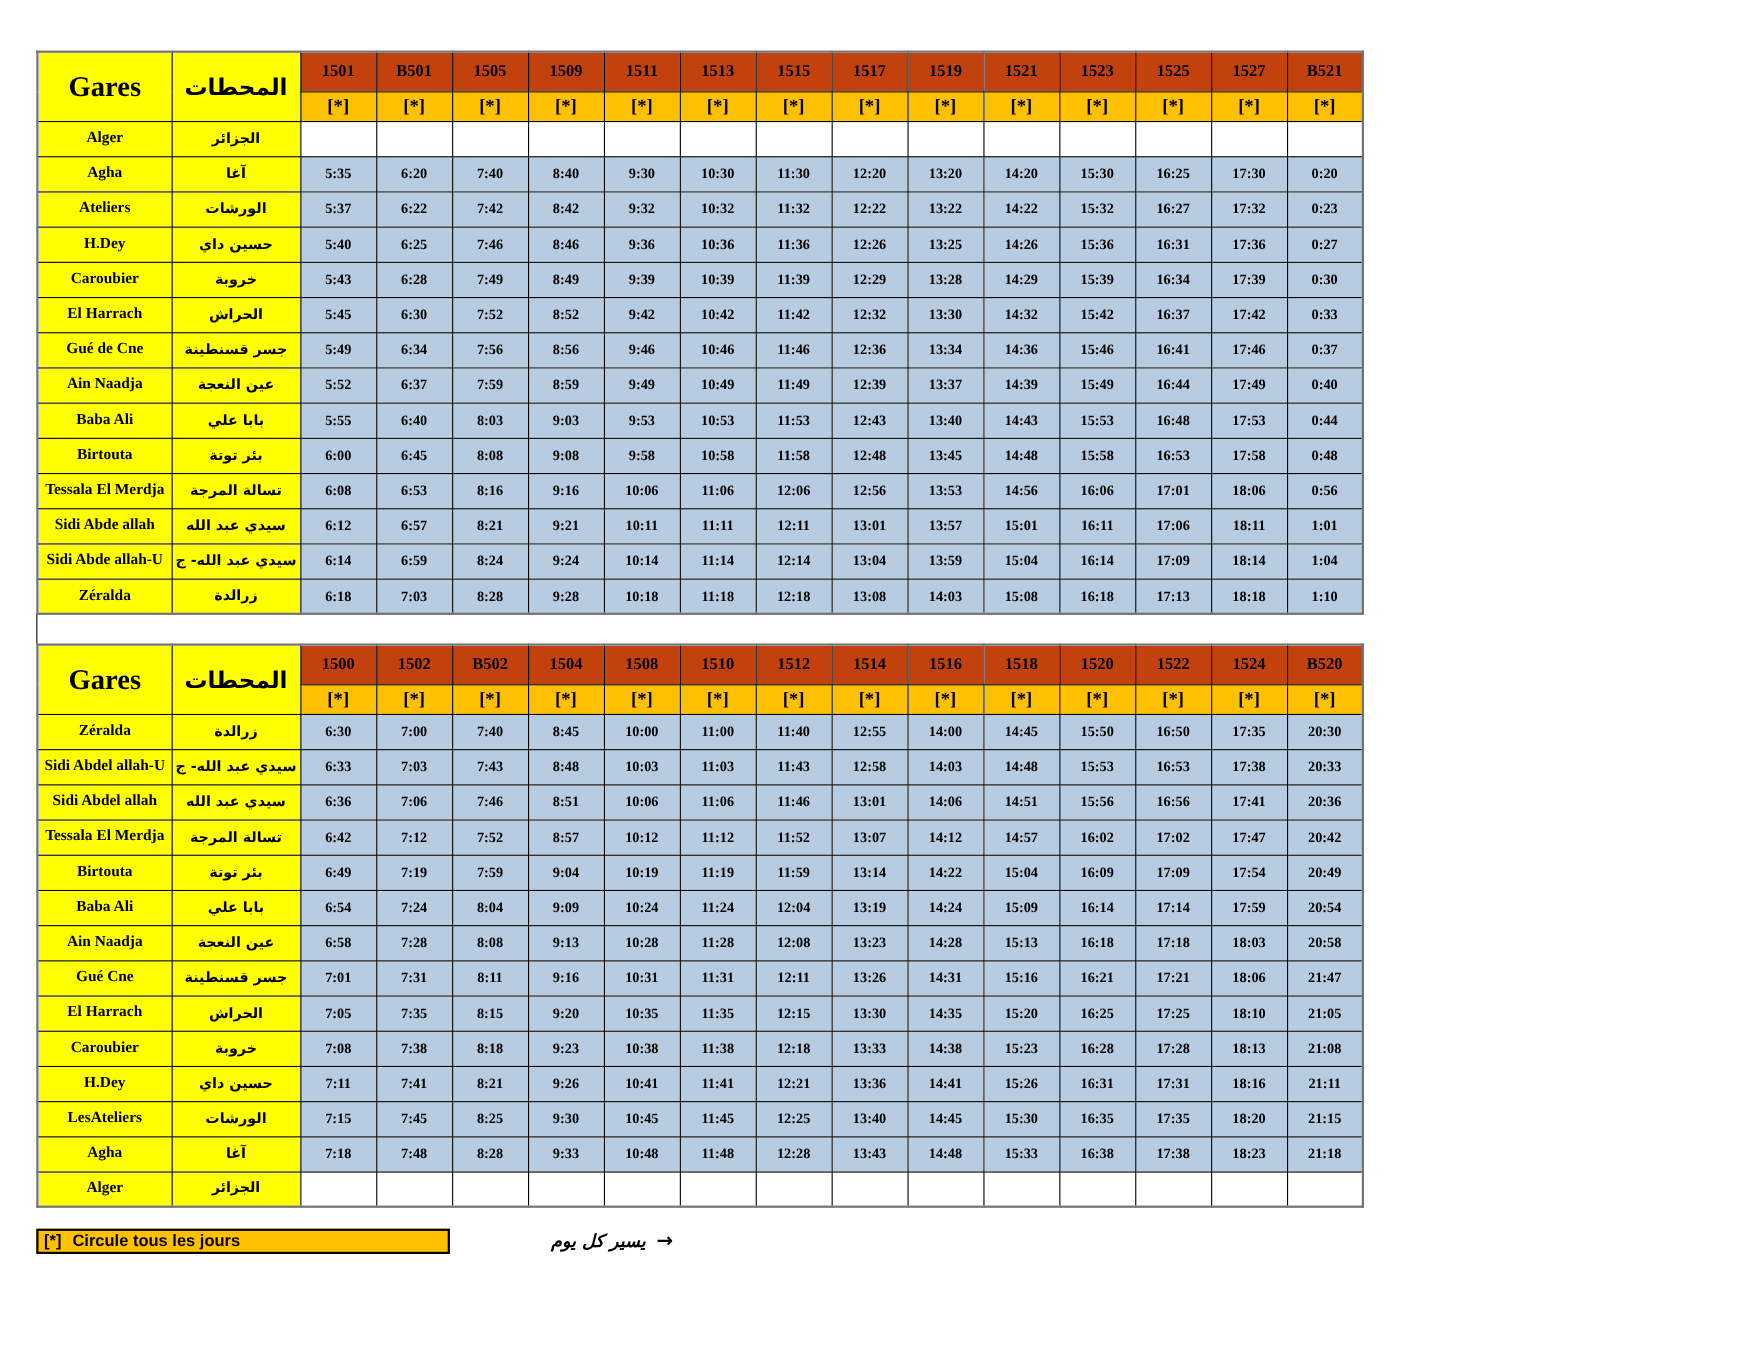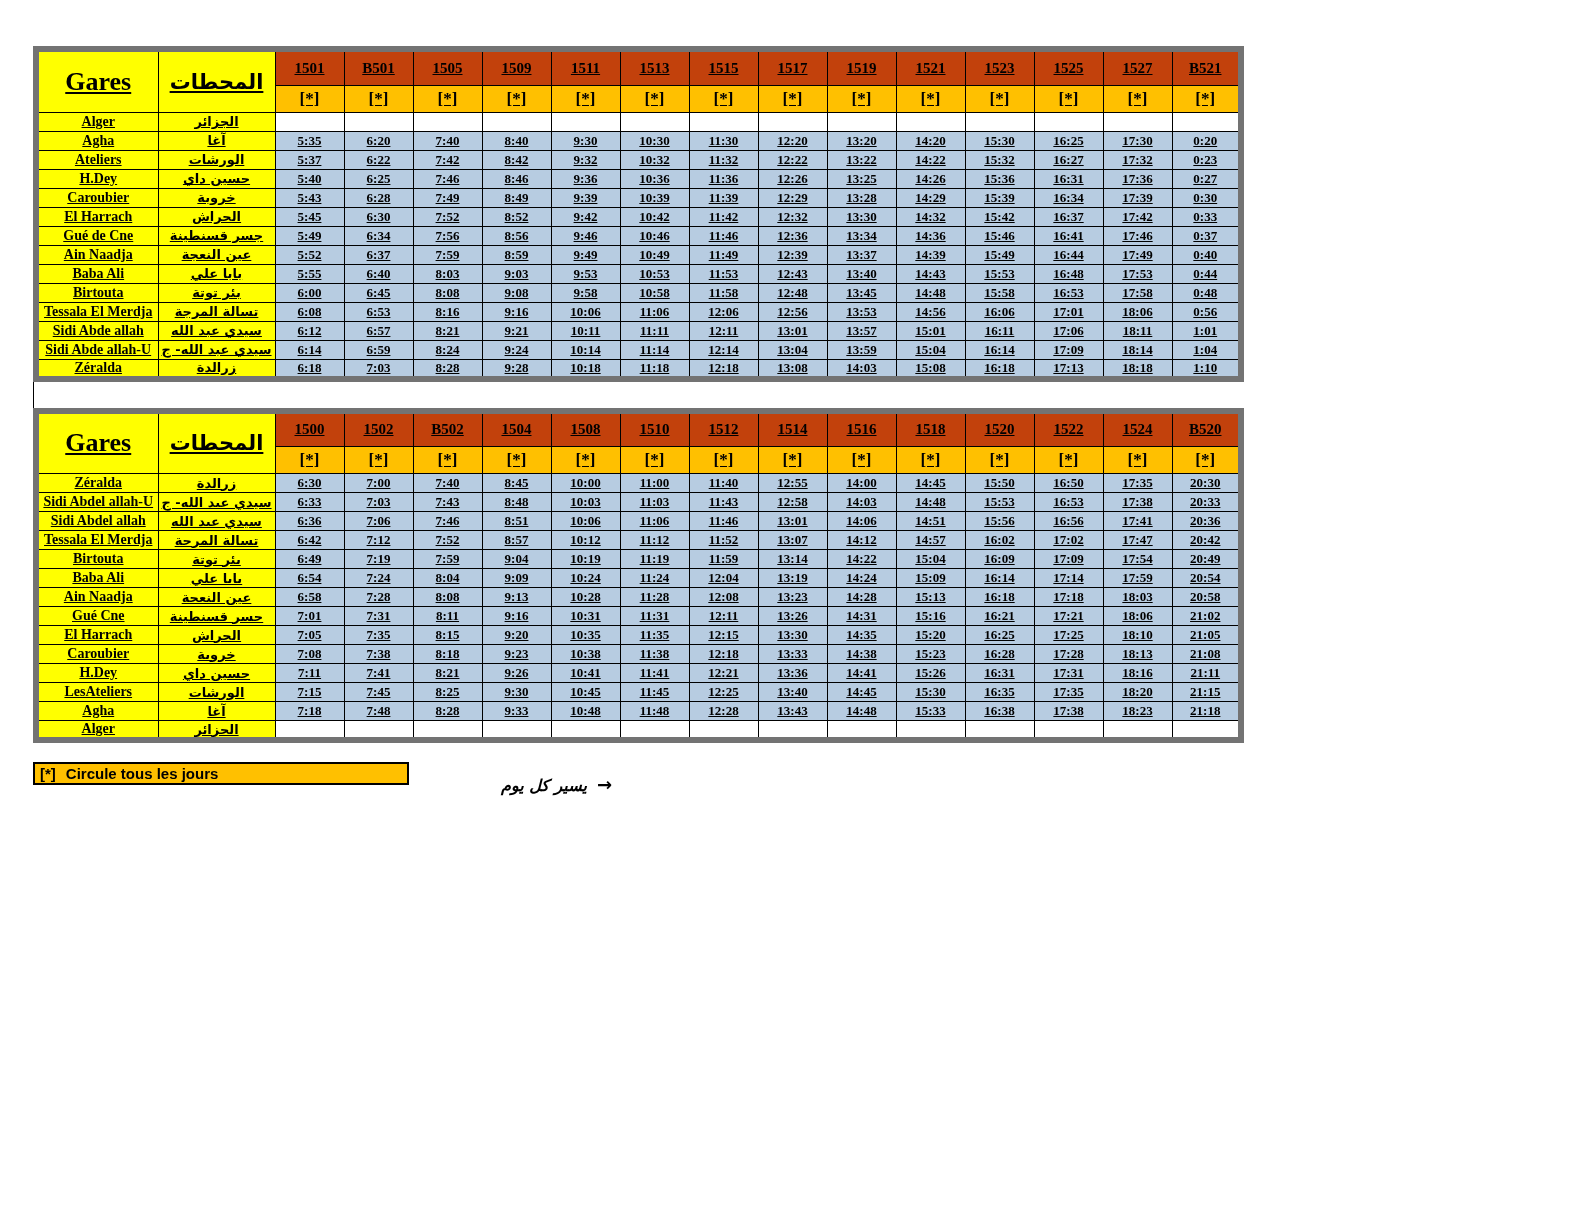--- a/index.html
+++ b/index.html
@@ -37,37 +37,36 @@
     font-family: "DejaVu Sans", sans-serif;
     font-weight: 700;
     font-size: 21px;
   }
   
   .table-zone { margin-top: 46px; }
   table.timetable {
     border-collapse: collapse;
     table-layout: fixed;
     width: 1205px;
-    border: 6px solid #737373;
-    text-decoration: underline;
+    border: 2px solid #737373;
   }
   table.timetable th, table.timetable td {
     border: 1px solid #000;
     padding: 0;
     text-align: center;
     vertical-align: middle;
     white-space: nowrap;
     overflow: hidden;
   }
   col.col-fr { width: 122px; }
   col.col-ar { width: 117px; }
   col.col-t  { width: 69px;  }
   tr.num-row  { height: 36px; }
   tr.freq-row { height: 27px; }
-  tbody tr    { height: 19px; }
+  tbody tr    { height: 32px; }
   th.gares {
     background: #FFFF00;
     font-size: 26px; font-weight: 700;
     font-family: "Liberation Serif", serif;
   }
   th.mahattat {
     background: #FFFF00;
     font-size: 21px; font-weight: 700;
     font-family: "DejaVu Sans", sans-serif;
     direction: rtl;
@@ -109,21 +108,21 @@
     background: #FFC000;
     border: 2px solid #000;
     font-family: "Liberation Sans", sans-serif;
     font-weight: 700; font-size: 15px;
     line-height: 19px;
     padding-left: 5px;
     text-align: left;
   }
   .legend-box .marker { margin-right: 10px; }
   .legend-ar {
-    position: absolute; left: 468px; top: 12px;
+    position: absolute; left: 468px; top: 1px;
     font-family: "DejaVu Sans", sans-serif;
     font-weight: 700; font-size: 16px;
     font-style: italic;
   }
   .legend-ar .arrow { font-style: normal; margin-left: 10px; font-size: 18px; }
 </style>
 </head>
 <body>
 
 <div class="content">
@@ -636,21 +635,21 @@
             <td class="time">9:16</td>
             <td class="time">10:31</td>
             <td class="time">11:31</td>
             <td class="time">12:11</td>
             <td class="time">13:26</td>
             <td class="time">14:31</td>
             <td class="time">15:16</td>
             <td class="time">16:21</td>
             <td class="time">17:21</td>
             <td class="time">18:06</td>
-            <td class="time">21:02</td>
+            <td class="time">21:47</td>
           </tr>
           <tr>
             <td class="fr">El Harrach</td>
             <td class="ar" dir="rtl">الحراش</td>
             <td class="time">7:05</td>
             <td class="time">7:35</td>
             <td class="time">8:15</td>
             <td class="time">9:20</td>
             <td class="time">10:35</td>
             <td class="time">11:35</td>

